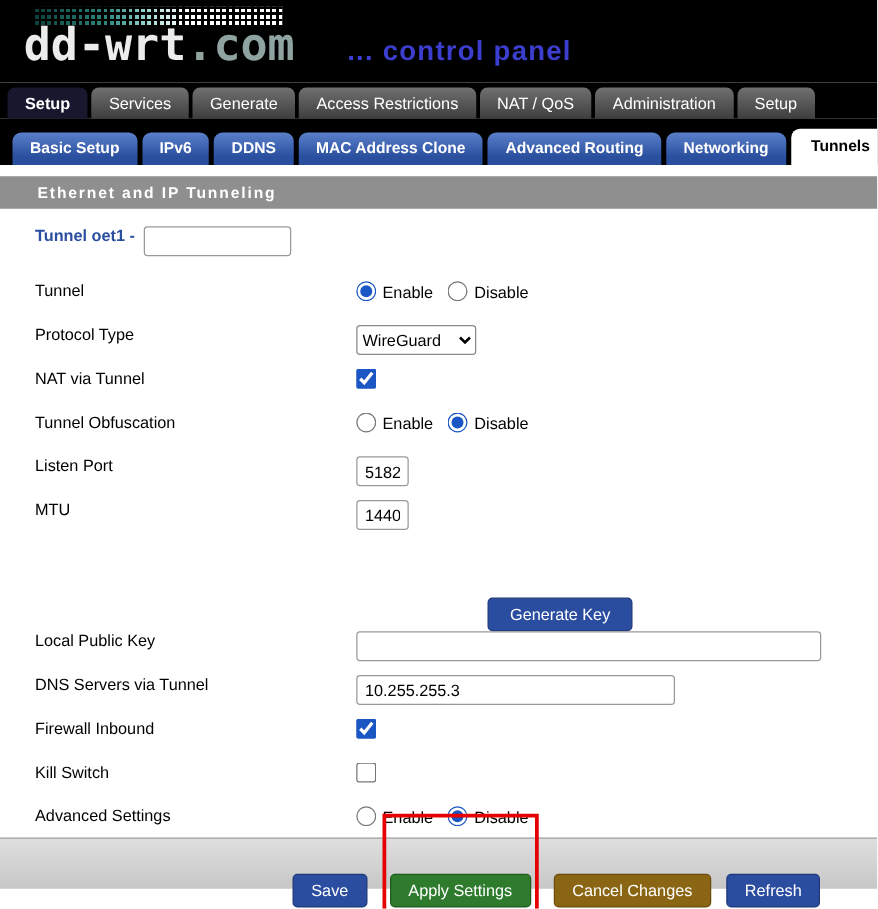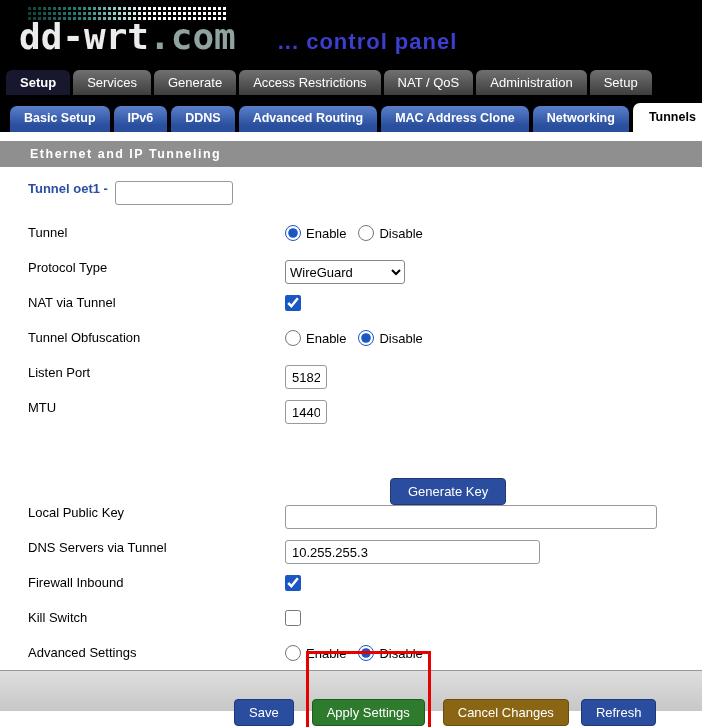--- a/index.html
+++ b/index.html
@@ -149,21 +149,21 @@
   input[type="checkbox"], input[type="radio"] {
     width: 16px; height: 16px;
     accent-color: #1a56c4;
     margin: 0;
   }
   .radio-group { display: flex; align-items: center; gap: 12px; }
   .radio-group label { display: flex; align-items: center; gap: 5px; cursor: pointer; }
 
   .protocol-select {
     height: 24px;
-    width: 120px;
+    width: 96px;
     font-size: 13px;
     font-family: inherit;
     border: 1px solid #888;
     border-radius: 3px;
     background: #fff;
   }
 
   .btn {
     border-radius: 4px;
     color: #fff;
@@ -230,22 +230,22 @@
     <div class="mtab">Access Restrictions</div>
     <div class="mtab">NAT / QoS</div>
     <div class="mtab">Administration</div>
     <div class="mtab">Setup</div>
   </nav>
 
   <nav class="sub-tabs">
     <div class="stab">Basic Setup</div>
     <div class="stab">IPv6</div>
     <div class="stab">DDNS</div>
+    <div class="stab">MAC Address Clone</div>
     <div class="stab">Advanced Routing</div>
-    <div class="stab">MAC Address Clone</div>
     <div class="stab">Networking</div>
     <div class="stab active">Tunnels</div>
   </nav>
 
   <div class="section-header">
     <span>Ethernet and IP Tunneling</span>
   </div>
 
   <main class="content">
 

